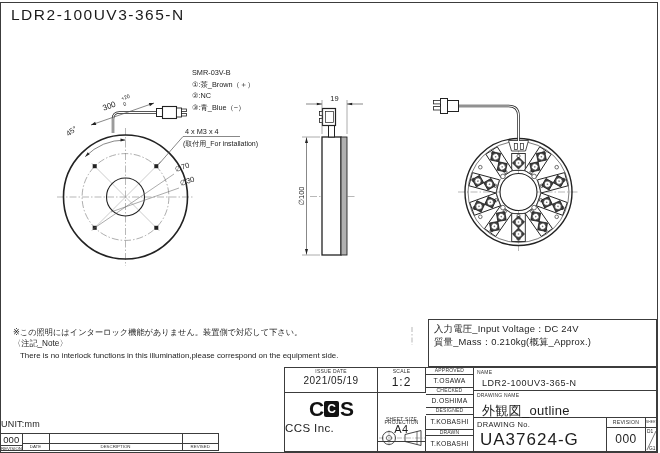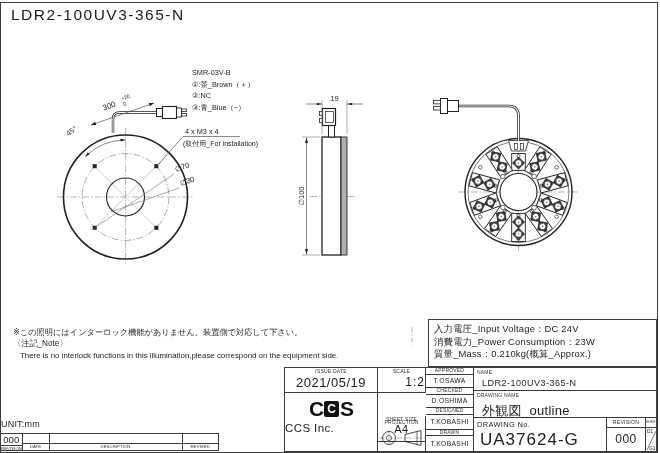--- a/index.html
+++ b/index.html
@@ -195,43 +195,42 @@
   </svg>
 
   <div id="notes" class="abs">
     <div>※この照明にはインターロック機能がありません。装置側で対応して下さい。</div>
     <div>〈注記_Note〉</div>
     <div class="en">There is no interlock functions in this illumination,please correspond on the equipment side.</div>
   </div>
 
   <div id="specbox" class="abs">
     <div>入力電圧_Input Voltage：DC 24V</div>
-    <div>消費電力_Power Consumption：23W</div>
     <div>質量_Mass：0.210kg(概算_Approx.)</div>
   </div>
 
   <div id="tblock" class="abs">
 
     <div class="c bR bB" style="left:0;top:0;width:93px;height:25px;">
       <div class="hdr">ISSUE DATE</div>
-      <div style="text-align:center;font-size:13px;letter-spacing:.5px;">2021/05/19</div>
+      <div style="text-align:center;font-size:10px;letter-spacing:.5px;">2021/05/19</div>
     </div>
 
     <div class="c bR" style="left:0;top:25px;width:93px;height:59px;">
       <div id="logo">
         <span class="lg">C</span>
         <span class="mid">C</span>
         <span class="lg">S</span>
       </div>
       <div id="company">CCS Inc.</div>
     </div>
 
     <div class="c bR bB" style="left:93px;top:0;width:48px;height:25px;">
       <div class="hdr">SCALE</div>
-      <div style="text-align:right;font-size:12px;letter-spacing:1px;">1:2</div>
+      <div style="text-align:center;font-size:12px;letter-spacing:1px;">1:2</div>
     </div>
     <div class="c bR bB" style="left:93px;top:25px;width:48px;height:26px;margin-top:23px;">
       <div class="hdr">SHEET  SIZE</div>
       <div style="text-align:center;font-size:11px;letter-spacing:.5px;">A4</div>
     </div>
     <div class="c bR" style="left:93px;top:51px;width:48px;height:33px;">
       <div class="hdr">PROJECTION</div>
       <svg width="46" height="22" viewBox="0 0 46 22" style="display:block;margin:1px auto 0;">
         <path d="M0 11 H46" stroke="#777" stroke-width="0.5" stroke-dasharray="5 1.5 1 1.5"></path>
         <path d="M10 3 V19" stroke="#777" stroke-width="0.5" stroke-dasharray="5 1.5 1 1.5"></path>

